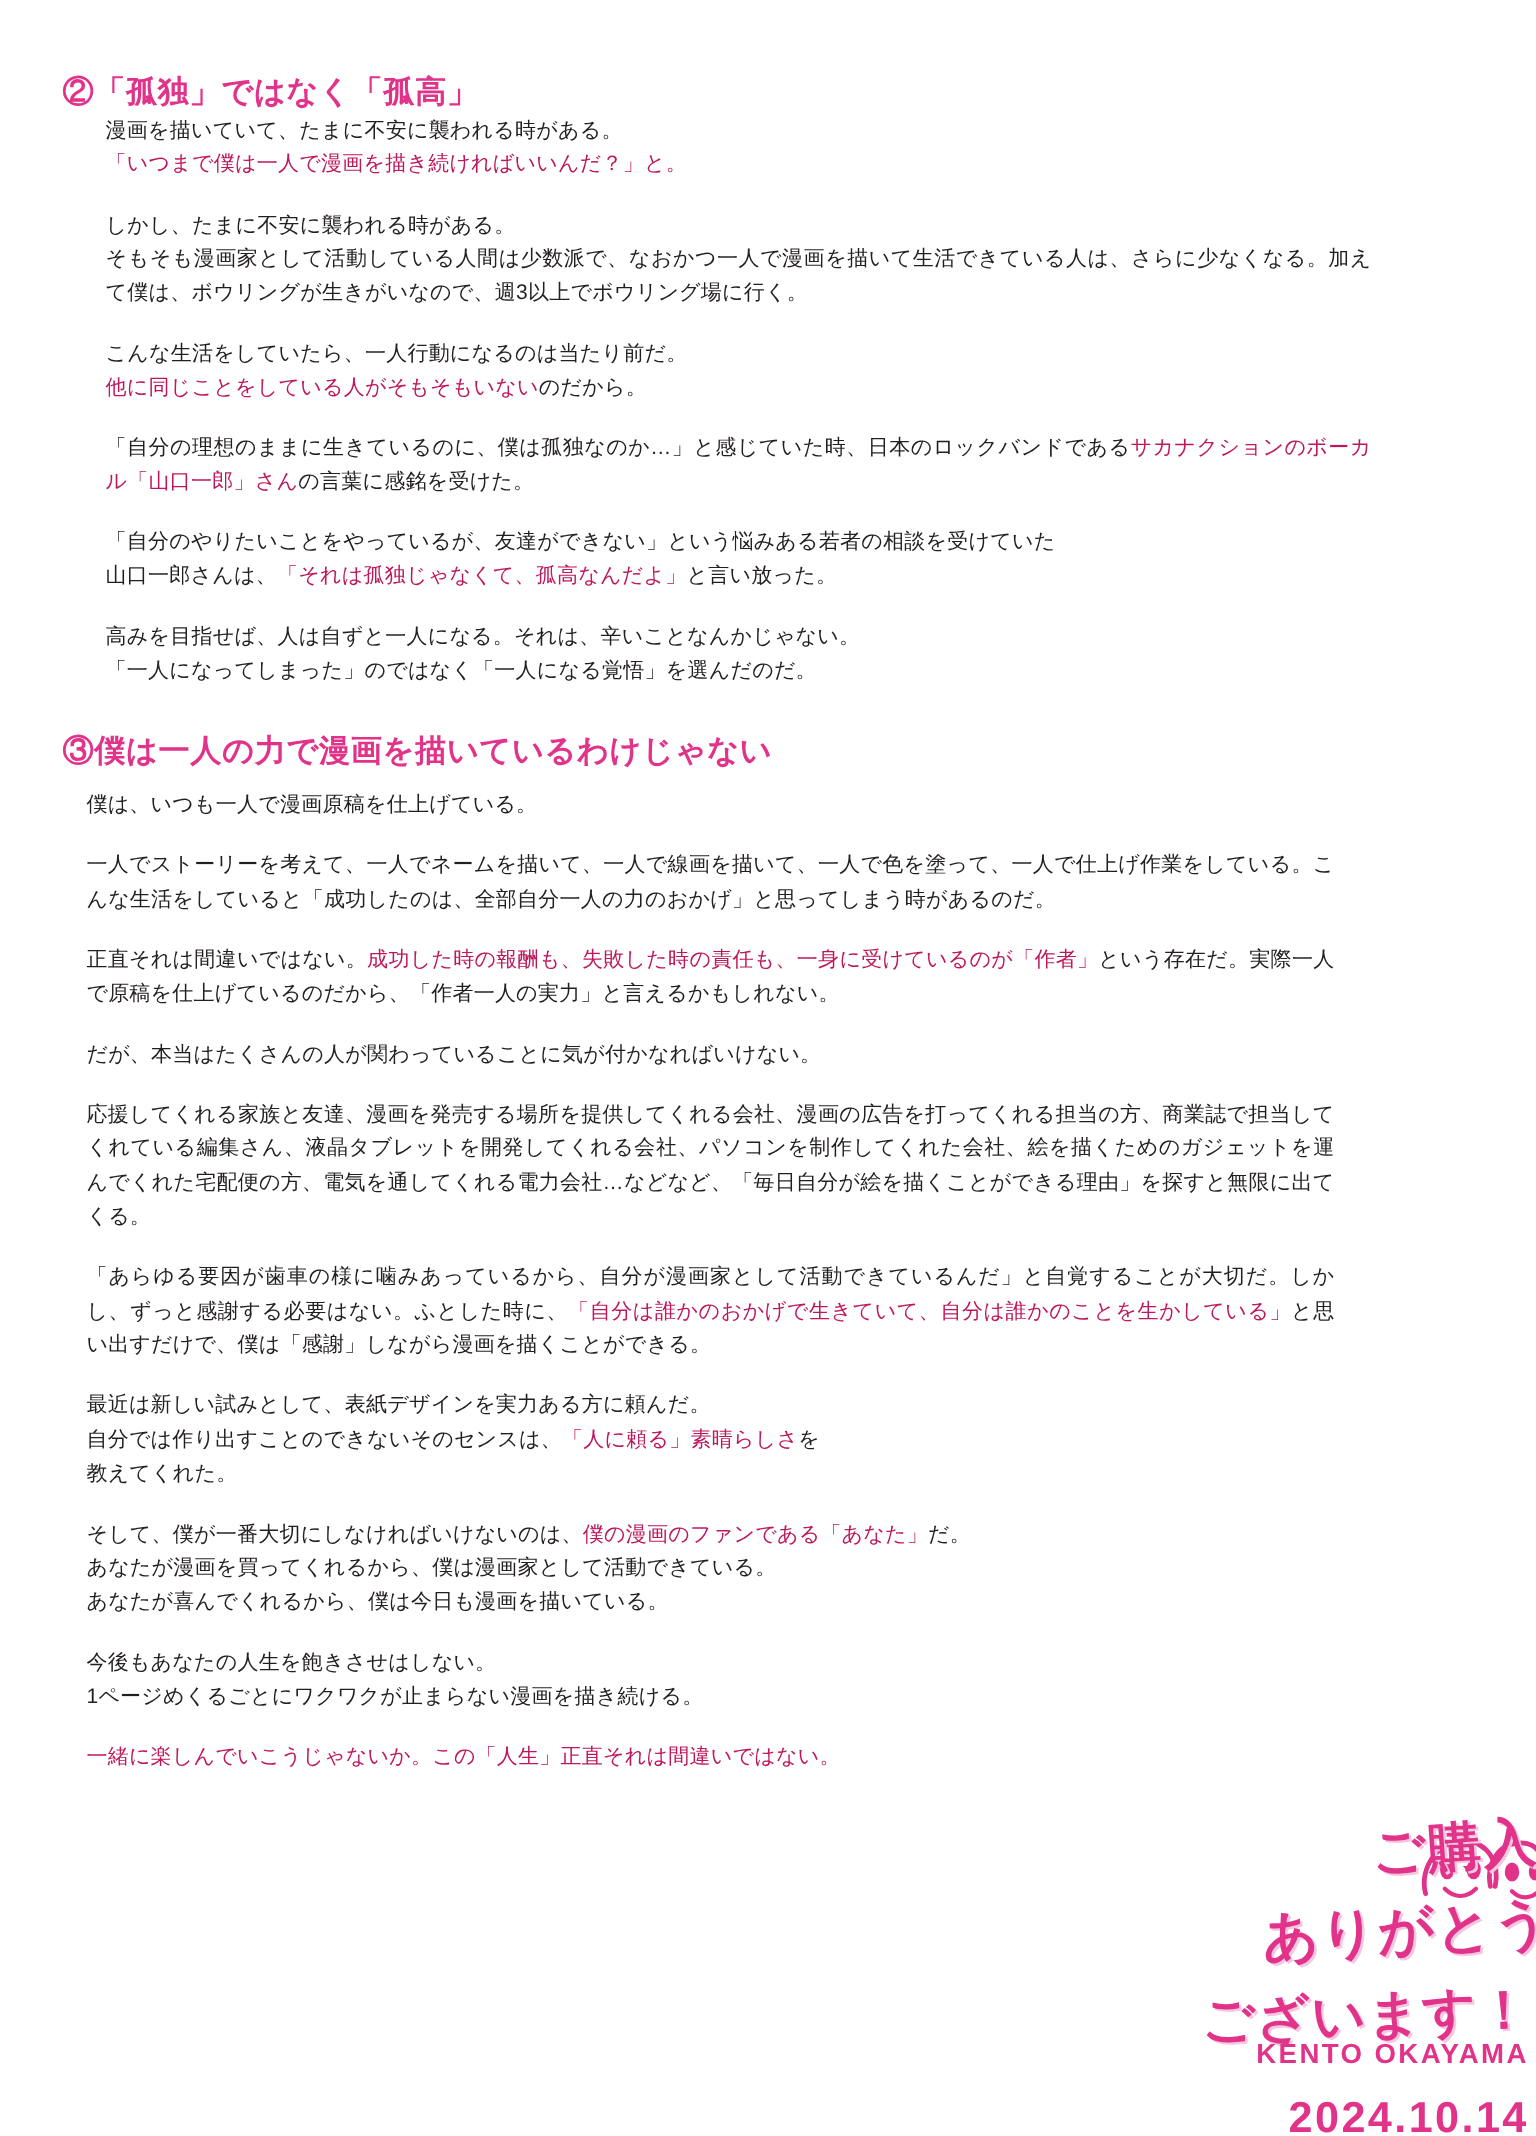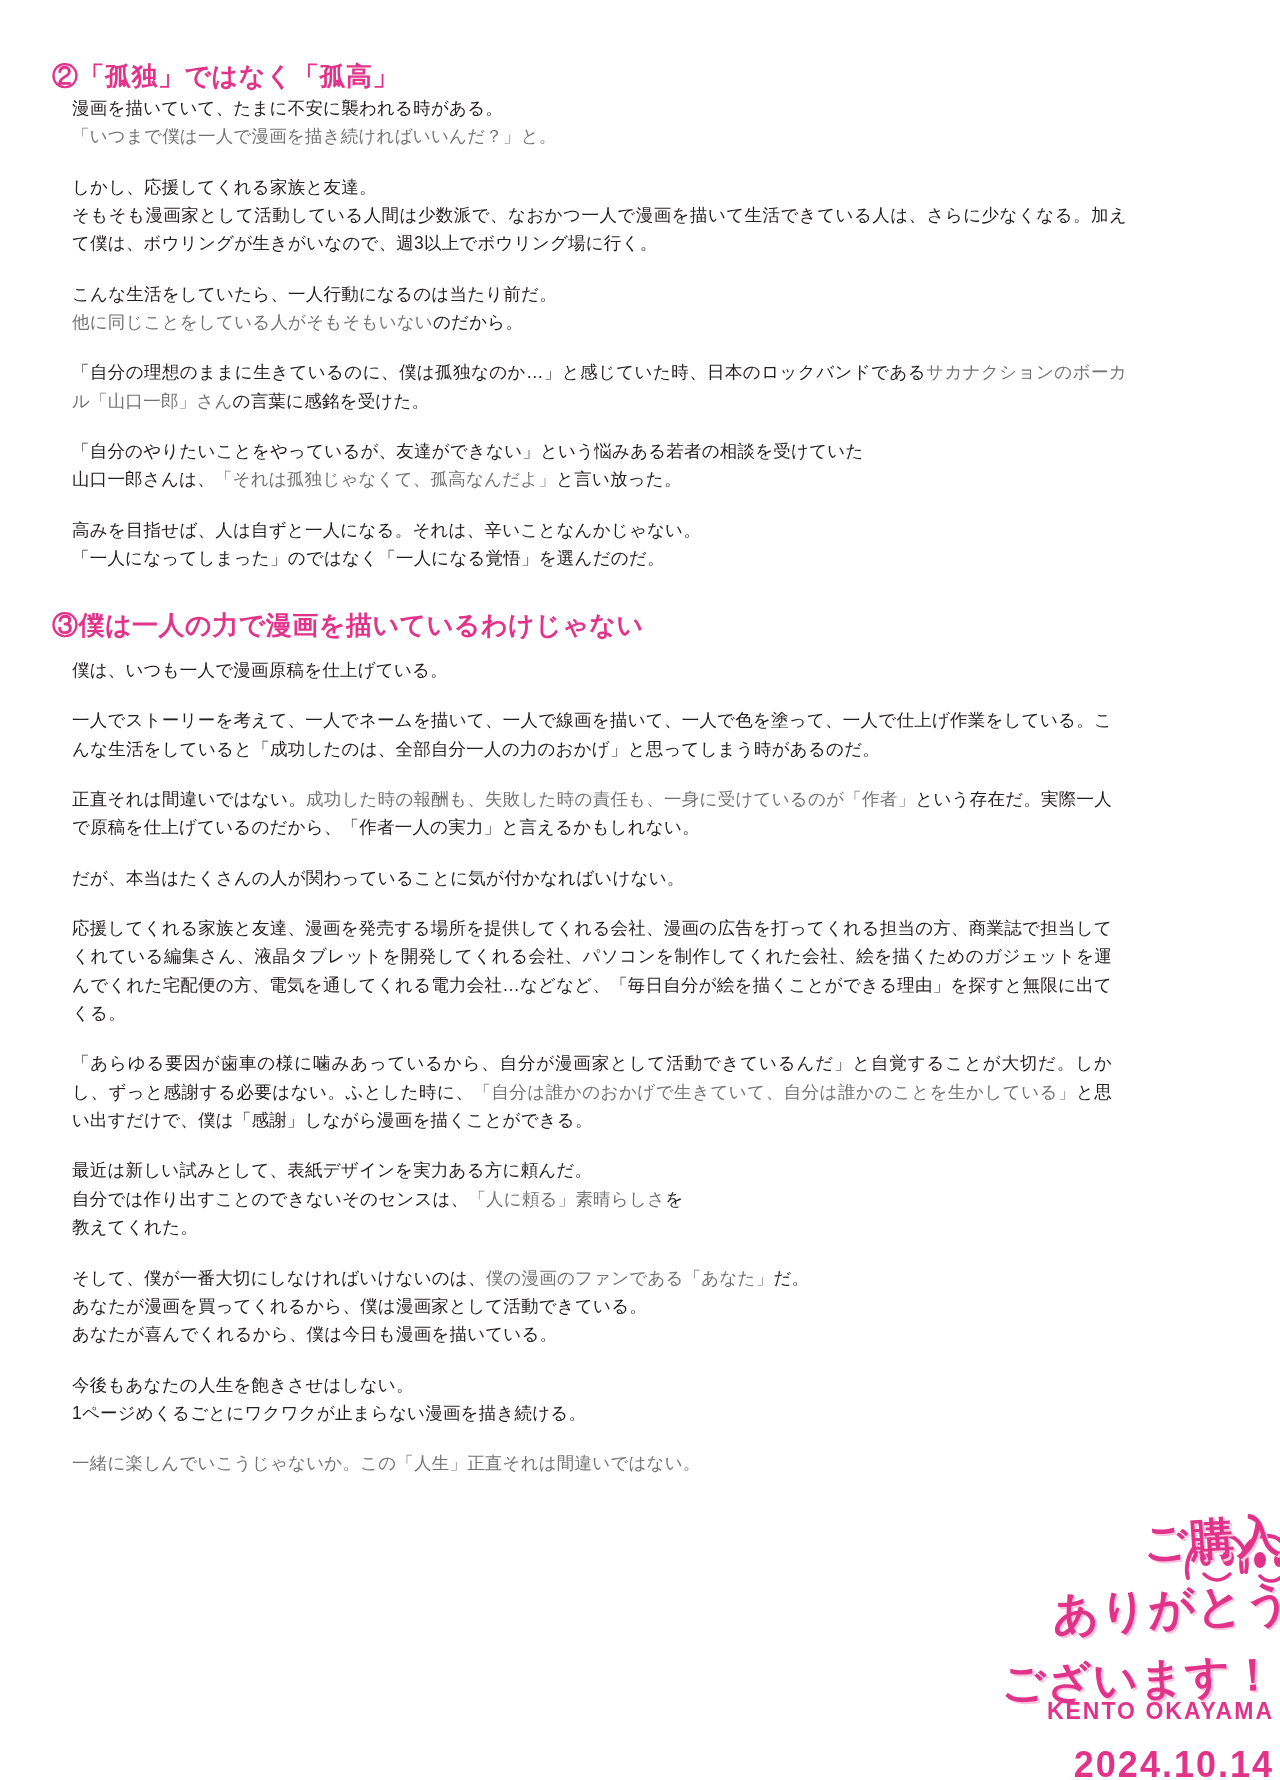--- a/index.html
+++ b/index.html
@@ -43,30 +43,30 @@
   }
   .body-block {
     position: absolute;
     font-size: 17.5px;
     line-height: 1.62;
     color: #231f20;
     letter-spacing: 0.2px;
     text-align: justify;
   }
   .pink {
-    color: #737373;
+    color: #be185d;
   }
   .para {
     margin: 0 0 22px 0;
   }
   .para:last-child {
     margin-bottom: 0;
   }
   #sec2-body {
-    left: 56px;
+    left: 72px;
     top: 78px;
     width: 1055px;
   }
   #sec3-body {
     left: 56px;
     top: 640px;
     width: 1040px;
   }
   
   .signature {
@@ -139,21 +139,21 @@
 </style>
 </head>
 <body>
 
 <div class="page">
 
   <div class="section">
     <h2 class="section-heading" id="sec2-heading">②「孤独」ではなく「孤高」</h2>
     <div class="body-block" id="sec2-body">
         <p class="para"><span>漫画を描いていて、たまに不安に襲われる時がある。</span><br><span class="pink">「いつまで僕は一人で漫画を描き続ければいいんだ？」と。</span></p>
-        <p class="para"><span>しかし、応援してくれる家族と友達。</span><br><span>そもそも漫画家として活動している人間は少数派で、なおかつ一人で漫画を描いて生活できている人は、さらに少なくなる。加えて僕は、ボウリングが生きがいなので、週3以上でボウリング場に行く。</span></p>
+        <p class="para"><span>しかし、たまに不安に襲われる時がある。</span><br><span>そもそも漫画家として活動している人間は少数派で、なおかつ一人で漫画を描いて生活できている人は、さらに少なくなる。加えて僕は、ボウリングが生きがいなので、週3以上でボウリング場に行く。</span></p>
         <p class="para"><span>こんな生活をしていたら、一人行動になるのは当たり前だ。</span><br><span class="pink">他に同じことをしている人がそもそもいない</span><span>のだから。</span></p>
         <p class="para"><span>「自分の理想のままに生きているのに、僕は孤独なのか…」と感じていた時、日本のロックバンドである</span><span class="pink">サカナクションのボーカル「山口一郎」さん</span><span>の言葉に感銘を受けた。</span></p>
         <p class="para"><span>「自分のやりたいことをやっているが、友達ができない」という悩みある若者の相談を受けていた</span><br><span>山口一郎さんは、</span><span class="pink">「それは孤独じゃなくて、孤高なんだよ」</span><span>と言い放った。</span></p>
         <p class="para"><span>高みを目指せば、人は自ずと一人になる。それは、辛いことなんかじゃない。</span><br><span>「一人になってしまった」のではなく「一人になる覚悟」を選んだのだ。</span></p>
       </div>
   </div>
 
   <div class="section">
     <h2 class="section-heading" id="sec3-heading">③僕は一人の力で漫画を描いているわけじゃない</h2>
     <div class="body-block" id="sec3-body">

